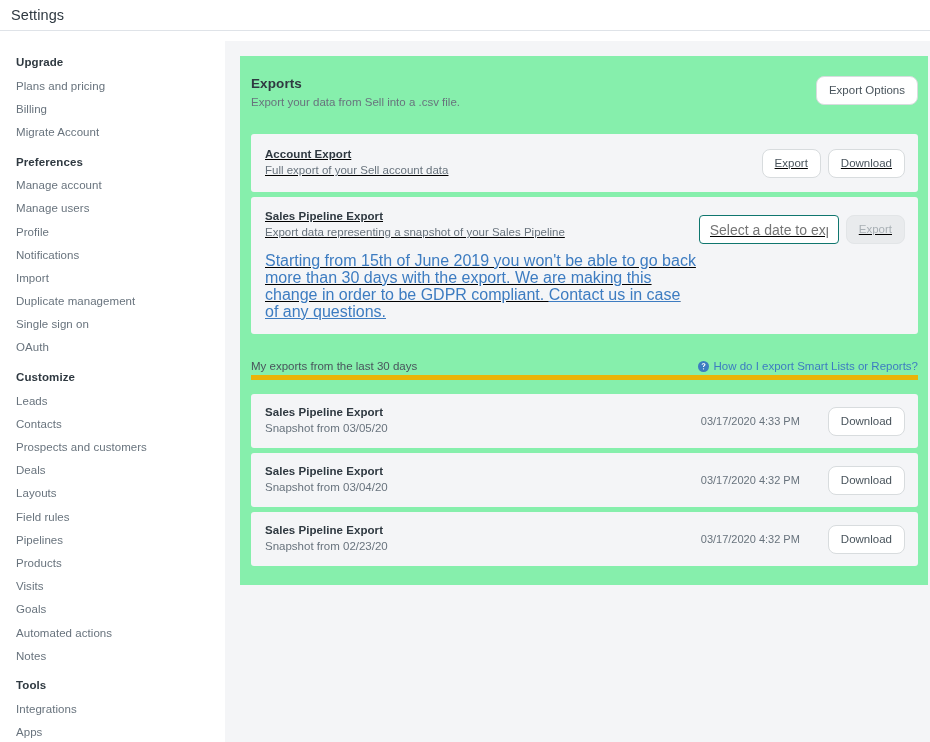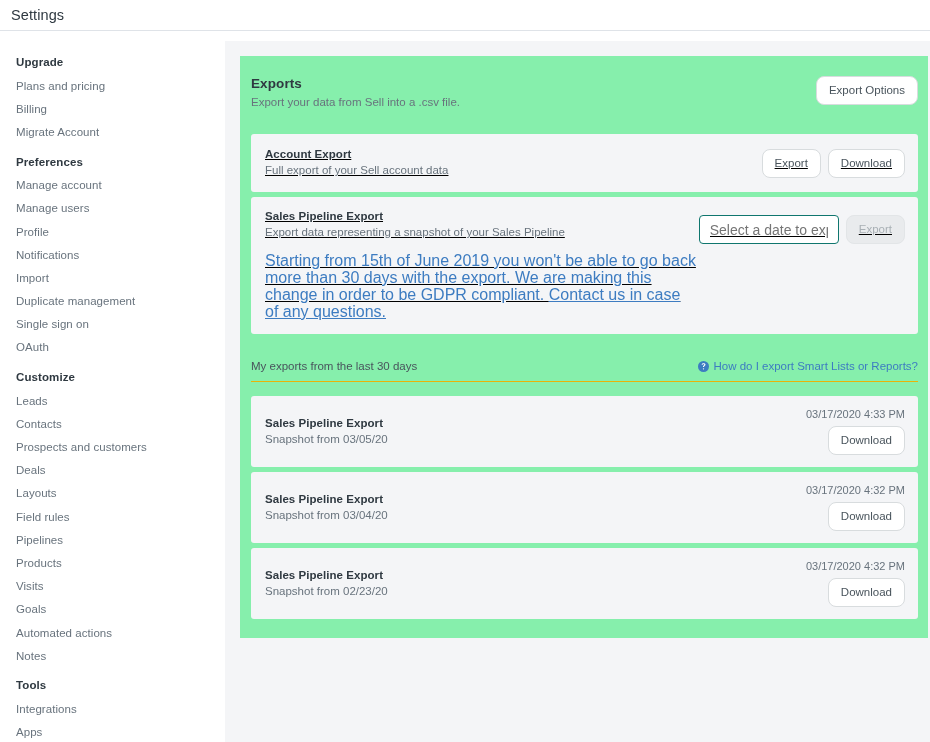--- a/index.html
+++ b/index.html
@@ -164,22 +164,22 @@
     line-height: 14px;
     cursor: pointer;
   }
 
   
   .exports-bar {
     display: flex;
     justify-content: space-between;
     align-items: center;
     margin-top: 26px;
-    padding-bottom: 9px;
-    border-bottom: 1px solid #eab308;
+    padding-bottom: 3px;
+    border-bottom: 5px solid #eab308;
   }
   .exports-bar .label {
     font-size: 11.5px;
     color: #49545c;
   }
   .help-link {
     font-size: 11.5px;
     color: #3d7cc1;
     display: flex;
     align-items: center;
@@ -199,23 +199,22 @@
     border-radius: 3px;
     padding: 12px 13px 12px 14px;
     display: flex;
     align-items: center;
     justify-content: space-between;
     margin-bottom: 5px;
     min-height: 53px;
   }
   .row-right {
     display: flex;
-    align-items: flex-end;
-    gap: 6px;
-    flex-direction: column;
+    align-items: center;
+    gap: 28px;
   }
   .row-time {
     font-size: 11px;
     color: #68737d;
     white-space: nowrap;
   }
 </style>
 </head>
 <body>
 

